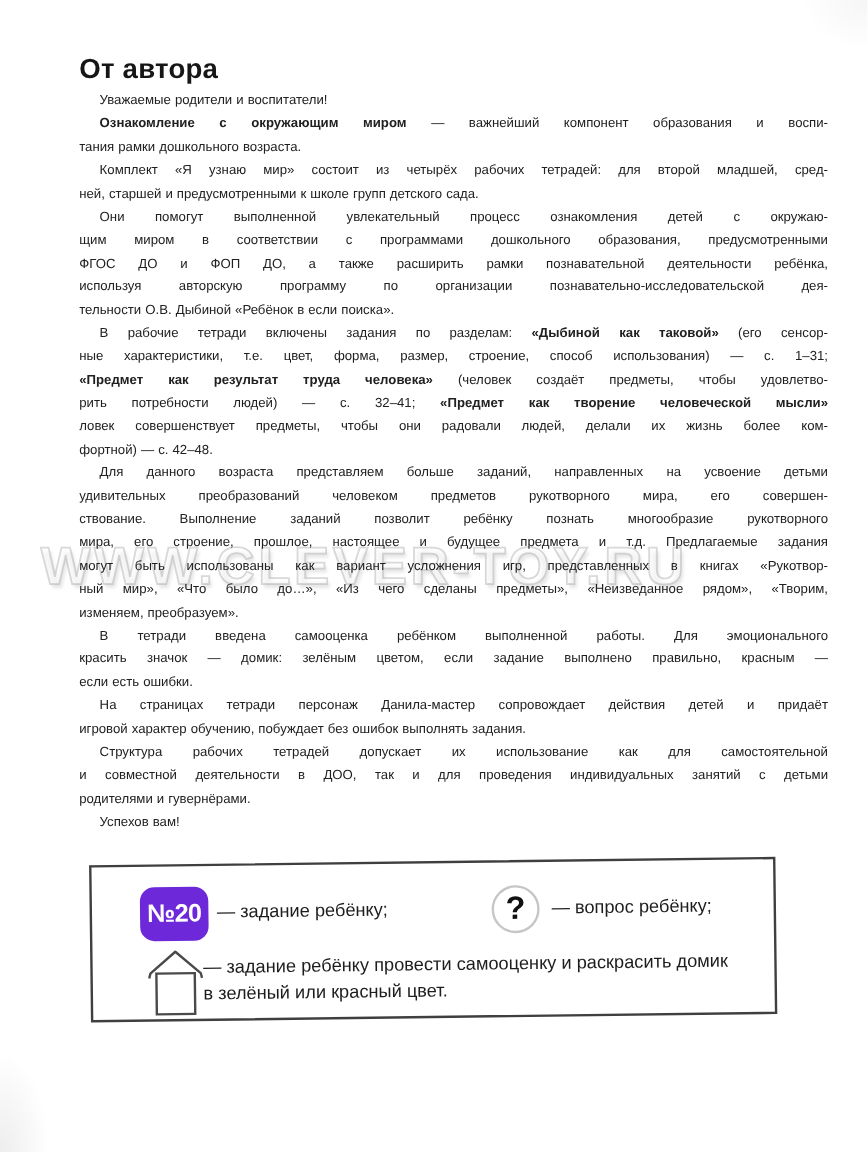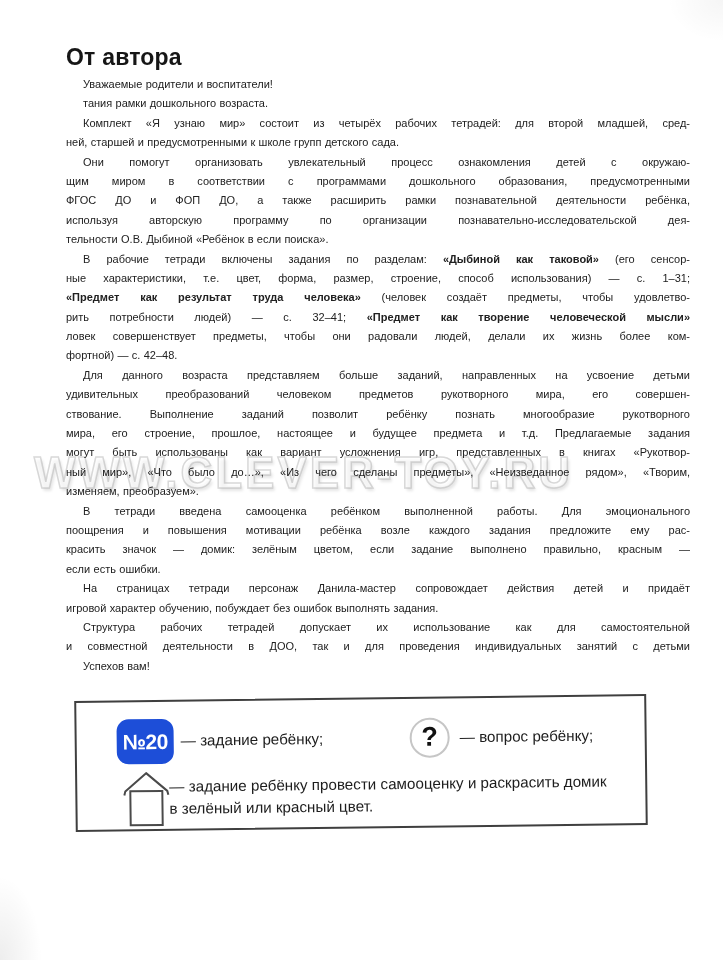--- a/index.html
+++ b/index.html
@@ -72,21 +72,21 @@
     position: relative;
     width: 572px;
     height: 131px;
     border: 2px solid #3f3f3f;
     background: #ffffff;
   }
   .badge {
     position: absolute;
     left: 40px; top: 17px;
     width: 57px; height: 45px;
-    background: #1d4ed8;
+    background: #6d28d9;
     border-radius: 12px;
     color: #ffffff;
     font-weight: bold;
     font-size: 21px;
     display: flex; align-items: center; justify-content: center;
     letter-spacing: -0.5px;
   }
   .legend-label {
     position: absolute;
     font-size: 15.2px;
@@ -125,28 +125,29 @@
   <div class="watermark">WWW.CLEVER-TOY.RU</div>
 
   <div class="content">
     <h1 class="title">От автора</h1>
 
     <div class="text-col">
         <div class="paragraph">
           <div class="line"><span>Уважаемые родители и воспитатели!</span></div>
         </div>
         <div class="paragraph">
+          <div class="line j"><span class="b">Ознакомление с окружающим миром</span><span> — важнейший компонент образования и воспи-</span></div>
           <div class="line"><span>тания рамки дошкольного возраста.</span></div>
         </div>
         <div class="paragraph">
           <div class="line j"><span>Комплект «Я узнаю мир» состоит из четырёх рабочих тетрадей: для второй младшей, сред-</span></div>
           <div class="line"><span>ней, старшей и предусмотренными к школе групп детского сада.</span></div>
         </div>
         <div class="paragraph">
-          <div class="line j"><span>Они помогут организовать увлекательный процесс ознакомления детей с окружаю-</span></div>
+          <div class="line j"><span>Они помогут выполненной увлекательный процесс ознакомления детей с окружаю-</span></div>
           <div class="line j"><span>щим миром в соответствии с программами дошкольного образования, предусмотренными</span></div>
           <div class="line j"><span>ФГОС ДО и ФОП ДО, а также расширить рамки познавательной деятельности ребёнка,</span></div>
           <div class="line j"><span>используя авторскую программу по организации познавательно-исследовательской дея-</span></div>
           <div class="line"><span>тельности О.В. Дыбиной «Ребёнок в если поиска».</span></div>
         </div>
         <div class="paragraph">
           <div class="line j"><span>В рабочие тетради включены задания по разделам: </span><span class="b">«Дыбиной как таковой»</span><span> (его сенсор-</span></div>
           <div class="line j"><span>ные характеристики, т.е. цвет, форма, размер, строение, способ использования) — с. 1–31;</span></div>
           <div class="line j"><span class="b">«Предмет как результат труда человека»</span><span> (человек создаёт предметы, чтобы удовлетво-</span></div>
           <div class="line j"><span>рить потребности людей) — с. 32–41; </span><span class="b">«Предмет как творение человеческой мысли»</span></div>
@@ -157,31 +158,31 @@
           <div class="line j"><span>Для данного возраста представляем больше заданий, направленных на усвоение детьми</span></div>
           <div class="line j"><span>удивительных преобразований человеком предметов рукотворного мира, его совершен-</span></div>
           <div class="line j"><span>ствование. Выполнение заданий позволит ребёнку познать многообразие рукотворного</span></div>
           <div class="line j"><span>мира, его строение, прошлое, настоящее и будущее предмета и т.д. Предлагаемые задания</span></div>
           <div class="line j"><span>могут быть использованы как вариант усложнения игр, представленных в книгах «Рукотвор-</span></div>
           <div class="line j"><span>ный мир», «Что было до…», «Из чего сделаны предметы», «Неизведанное рядом», «Творим,</span></div>
           <div class="line"><span>изменяем, преобразуем».</span></div>
         </div>
         <div class="paragraph">
           <div class="line j"><span>В тетради введена самооценка ребёнком выполненной работы. Для эмоционального</span></div>
-          <div class="line j"><span>поощрения и повышения мотивации ребёнка возле каждого задания предложите ему рас-</span></div>
           <div class="line j"><span>красить значок — домик: зелёным цветом, если задание выполнено правильно, красным —</span></div>
           <div class="line"><span>если есть ошибки.</span></div>
         </div>
         <div class="paragraph">
           <div class="line j"><span>На страницах тетради персонаж Данила-мастер сопровождает действия детей и придаёт</span></div>
           <div class="line"><span>игровой характер обучению, побуждает без ошибок выполнять задания.</span></div>
         </div>
         <div class="paragraph">
           <div class="line j"><span>Структура рабочих тетрадей допускает их использование как для самостоятельной</span></div>
           <div class="line j"><span>и совместной деятельности в ДОО, так и для проведения индивидуальных занятий с детьми</span></div>
+          <div class="line"><span>родителями и гувернёрами.</span></div>
         </div>
         <div class="paragraph">
           <div class="line"><span>Успехов вам!</span></div>
         </div>
       </div>
 
     <div class="legend-wrap">
       <div class="legend-box">
         <div class="badge">№20</div>
         <div class="legend-label task-label">— задание ребёнку;</div>

